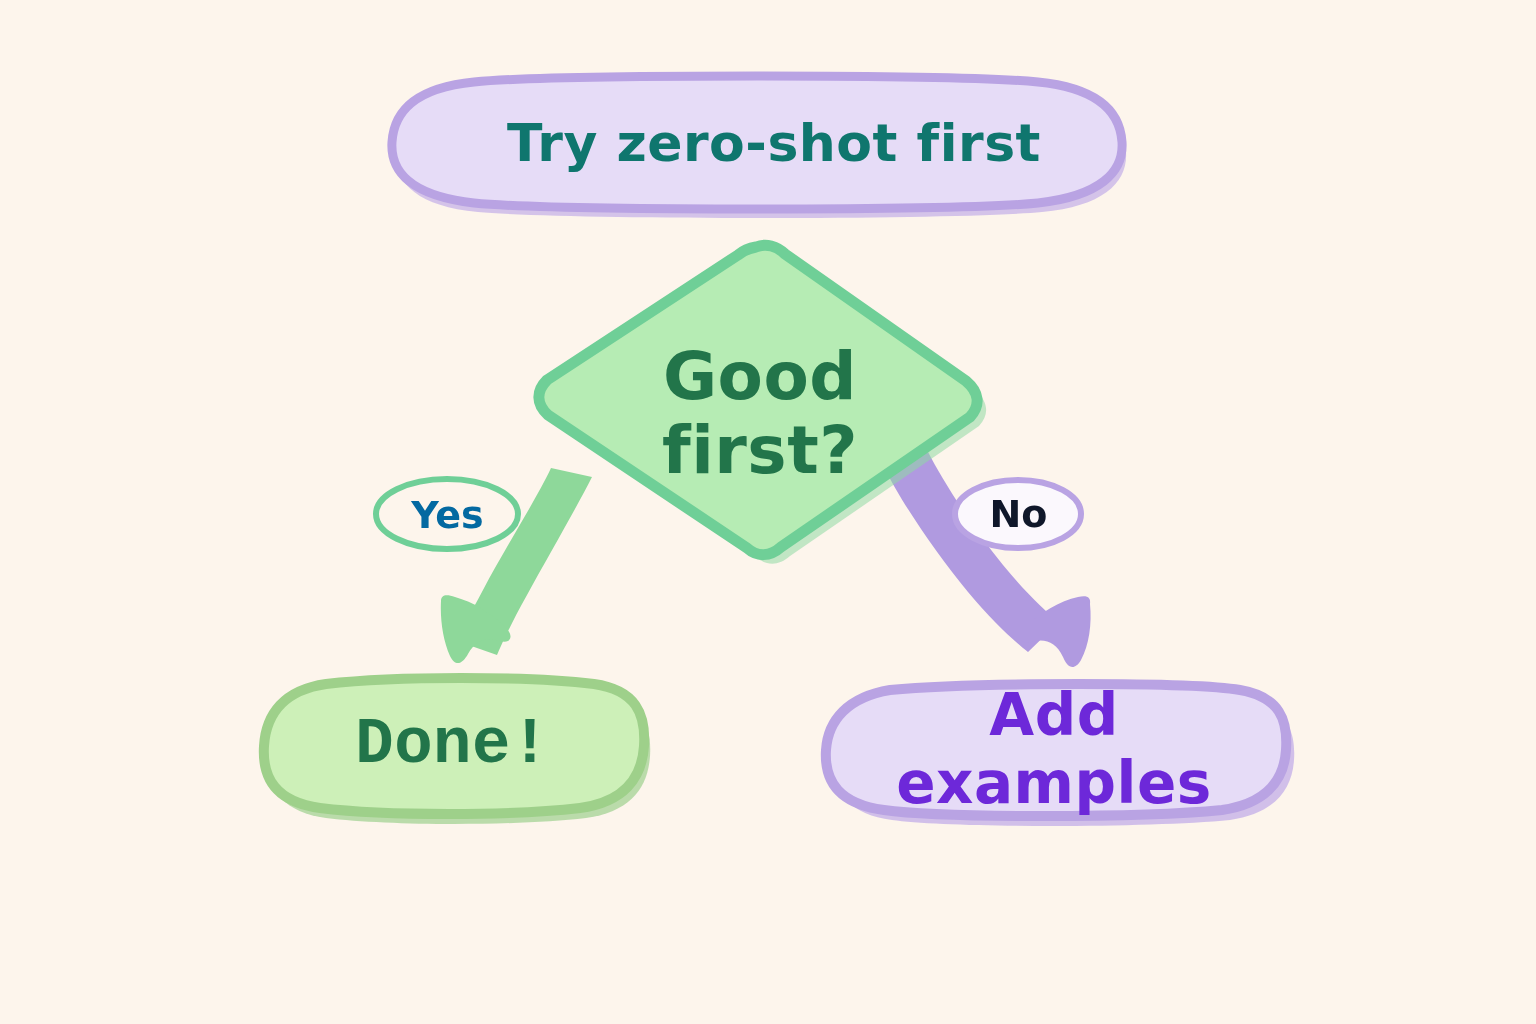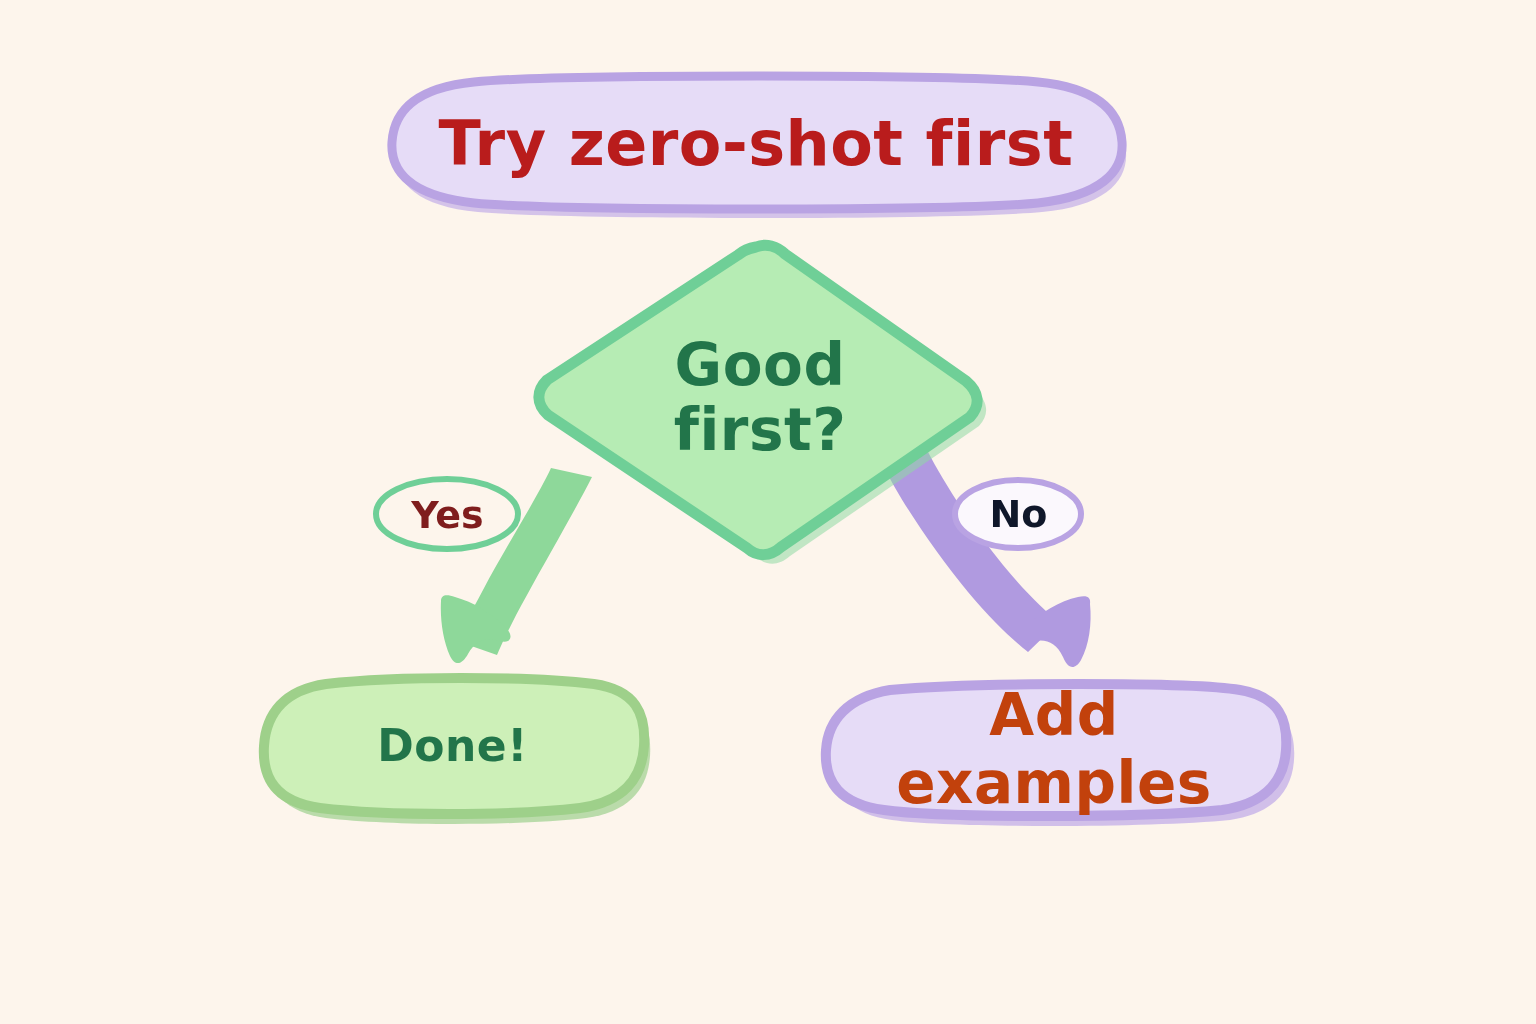--- a/index.html
+++ b/index.html
@@ -31,69 +31,70 @@
     display: flex;
     align-items: center;
     justify-content: center;
     text-align: center;
     pointer-events: none;
     font-family: "DejaVu Sans", sans-serif;
     font-weight: 700;
     letter-spacing: 0.5px;
   }
   .lbl-start {
-    left: 390px;
+    left: 408px;
     top: 78px;
     width: 732px;
     height: 130px;
-    font-size: 62px;
-    color: #b91c1c;
+    font-size: 52px;
+    color: #0f766e;
   }
   .lbl-decision {
     left: 560px;
-    top: 300px;
+    top: 316px;
     width: 400px;
     height: 196px;
-    font-size: 58px;
+    font-size: 66px;
     line-height: 1.12;
     color: #22754a;
     flex-direction: column;
   }
   .lbl-done {
     left: 264px;
     top: 680px;
     width: 377px;
     height: 130px;
-    font-size: 44px;
+    font-size: 64px;
     color: #22754a;
+    font-family: Liberation Mono, monospace;
   }
   .lbl-add {
     left: 823px;
     top: 686px;
     width: 462px;
     height: 126px;
     font-size: 58px;
-    color: #c2410c;
+    color: #6d28d9;
   }
   .edge-label {
     position: absolute;
     display: flex;
     align-items: center;
     justify-content: center;
     pointer-events: none;
     font-family: "DejaVu Sans", sans-serif;
     font-weight: 700;
     font-size: 38px;
   }
   .lbl-yes {
     left: 375px;
     top: 479px;
     width: 145px;
     height: 71px;
-    color: #7f1d1d;
+    color: #0369a1;
   }
   .lbl-no {
     left: 955px;
     top: 480px;
     width: 127px;
     height: 68px;
     color: #0f172a;
   }
 </style>
 </head>

